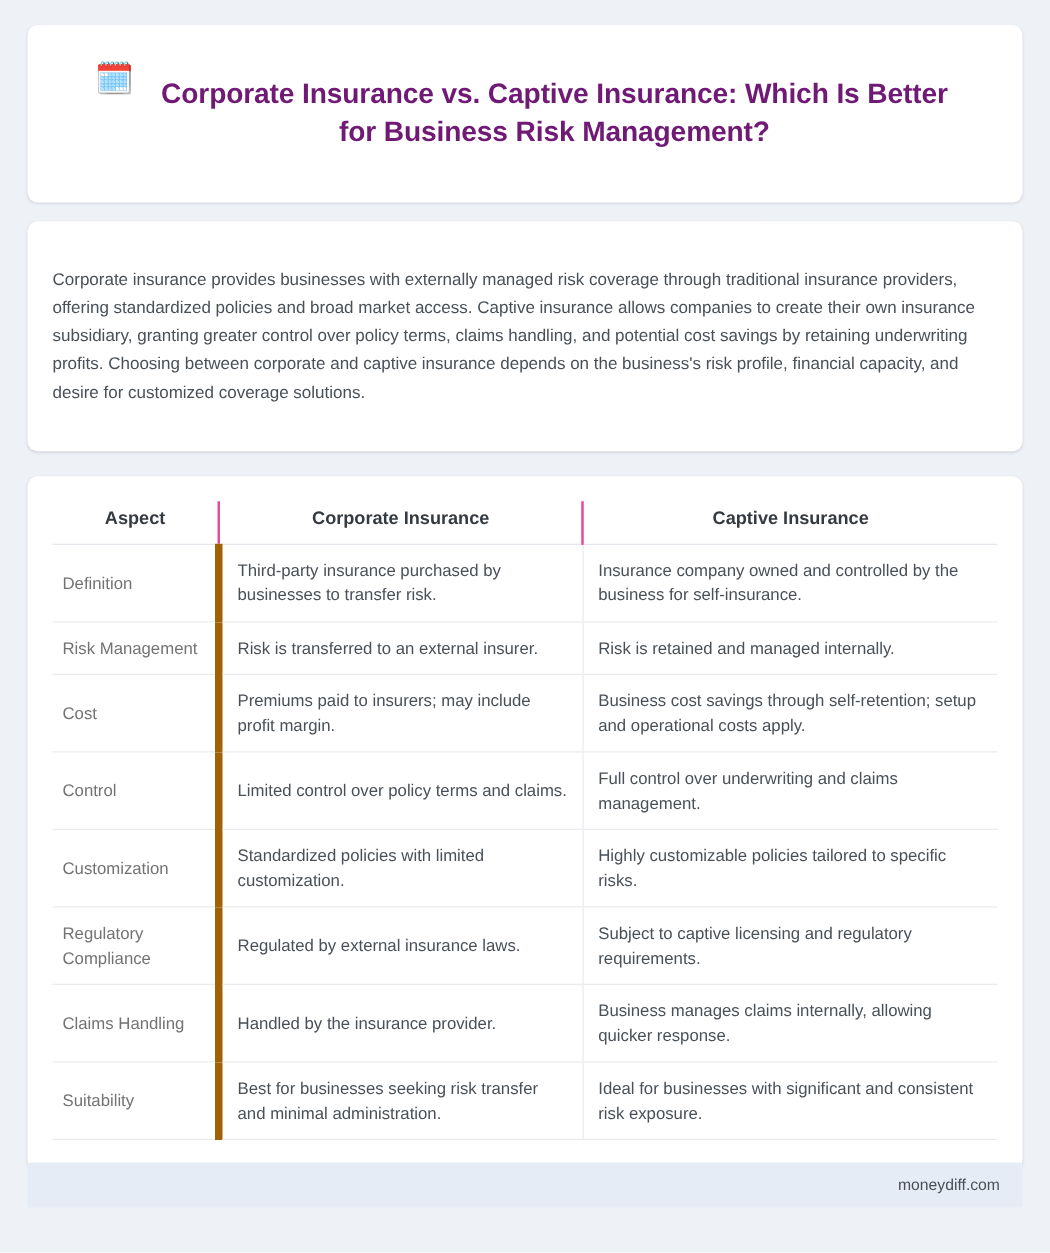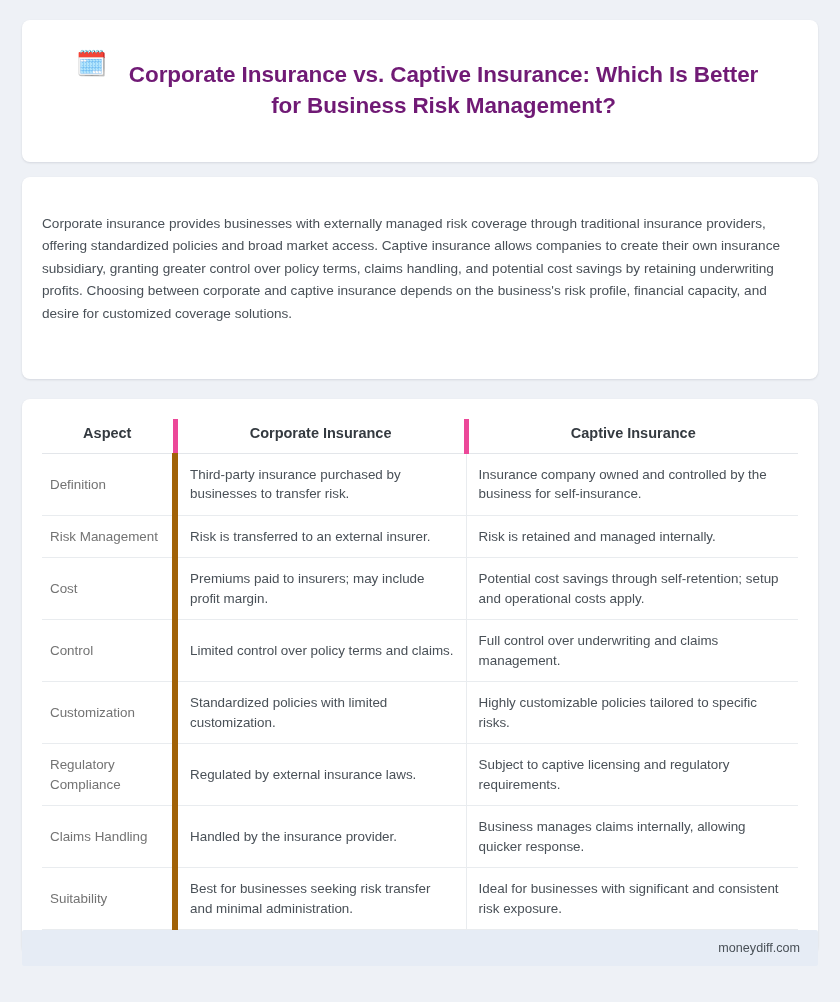--- a/index.html
+++ b/index.html
@@ -53,21 +53,21 @@
     line-height: 31px;
     font-weight: 700;
     color: #701a75;
     text-align: center;
     max-width: 640px;
     letter-spacing: -0.1px;
   }
 
   
   .summary-card {
-    padding: 22px 20px 40px 20px;
+    padding: 22px 20px 22px 20px;
     margin-bottom: 20px;
   }
   .summary-text {
     font-size: 13.6px;
     line-height: 22.5px;
     color: #495057;
     text-align: left;
   }
 
   
@@ -87,21 +87,21 @@
   table.cmp th {
     font-size: 14.5px;
     font-weight: 700;
     color: #343a40;
     text-align: center;
     padding: 6px 10px 12px 10px;
     border-bottom: 1px solid #e3e6ea;
     vertical-align: bottom;
   }
   table.cmp th.th-aspect,
-  table.cmp th.th-a { border-right: 5px solid #ec4899; text-align: center; }
+  table.cmp th.th-a { border-right: 2px solid #ec4899; text-align: center; }
 
   table.cmp td {
     font-size: 13.4px;
     line-height: 19.5px;
     color: #495057;
     padding: 11px 12px 11px 12px;
     border-bottom: 1px solid #e9ecef;
     vertical-align: middle;
   }
   table.cmp td.aspect {
@@ -171,21 +171,21 @@
           <td class="col-b">Insurance company owned and controlled by the business for self-insurance.</td>
         </tr>
         <tr>
           <td class="aspect">Risk Management</td>
           <td class="col-a">Risk is transferred to an external insurer.</td>
           <td class="col-b">Risk is retained and managed internally.</td>
         </tr>
         <tr>
           <td class="aspect">Cost</td>
           <td class="col-a">Premiums paid to insurers; may include profit margin.</td>
-          <td class="col-b">Potential cost savings through self-retention; setup and operational costs apply.</td>
+          <td class="col-b">Business cost savings through self-retention; setup and operational costs apply.</td>
         </tr>
         <tr>
           <td class="aspect">Control</td>
           <td class="col-a">Limited control over policy terms and claims.</td>
           <td class="col-b">Full control over underwriting and claims management.</td>
         </tr>
         <tr>
           <td class="aspect">Customization</td>
           <td class="col-a">Standardized policies with limited customization.</td>
           <td class="col-b">Highly customizable policies tailored to specific risks.</td>

